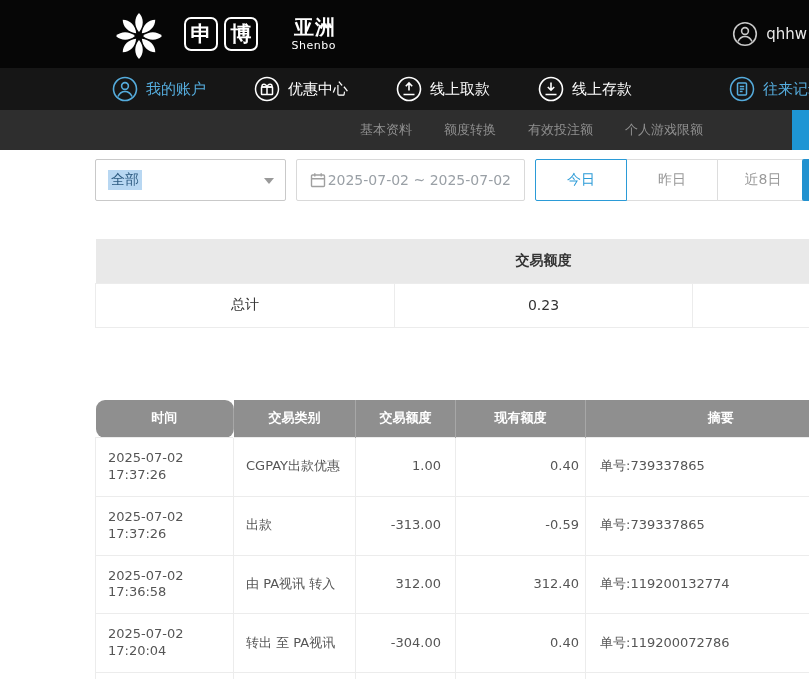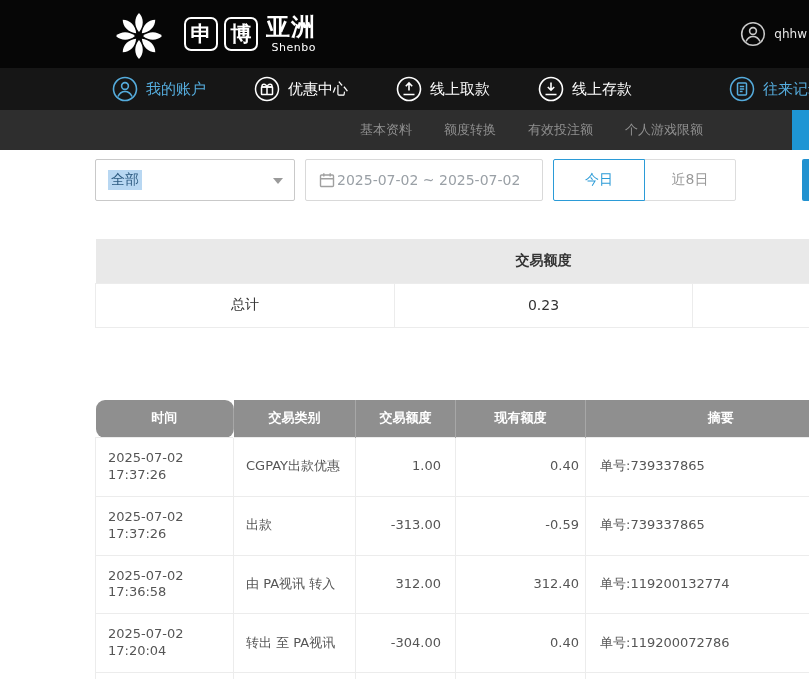--- a/index.html
+++ b/index.html
@@ -13,24 +13,24 @@
   
   .topbar { height:68px; background:#060606; display:flex; align-items:center; padding-left:112px; position:relative; }
   .logo { display:flex; align-items:center; cursor:pointer; }
   .logo-flower { margin-right:12px; }
   .char-box {
     width:34px; height:34px; border:2px solid #fff; border-radius:7px;
     color:#fff; font-size:21px; display:flex; align-items:center; justify-content:center;
     margin-left:6px; font-weight:600;
   }
   .brand-right { margin-left:8px; display:flex; flex-direction:column; line-height:1; }
-  .brand-yazhou { color:#fff; font-size:24px; font-weight:700; letter-spacing:1px; }
+  .brand-yazhou { color:#fff; font-size:20px; font-weight:700; letter-spacing:1px;margin-left:28px; }
   .brand-shenbo { color:#fff; font-size:11px; margin-top:3px; align-self:flex-end; letter-spacing:0.5px; }
   .user-area { position:absolute; right:2px; top:0; height:68px; display:flex; align-items:center; color:#fff; cursor:pointer; }
-  .user-area .uname { font-size:12px; margin-left:8px; color:#e8e8e8; white-space:nowrap; }
+  .user-area .uname { font-size:15px; margin-left:8px; color:#e8e8e8; white-space:nowrap; }
 
   
   .mainnav { height:42px; background:#161616; display:flex; padding-left:112px; gap:48px; }
   .nav-item { display:flex; align-items:center; gap:8px; color:#fff; font-size:15px; cursor:pointer; white-space:nowrap; }
   .nav-item.active { color:#55acdd; }
   .nav-item:last-child { margin-left:auto; margin-right:-14px; }
 
   
   .subnav { height:40px; background:#2e2e2e; display:flex; align-items:center; gap:32px; padding-left:360px; position:relative; }
   .subnav-item { color:#909090; font-size:13px; cursor:pointer; white-space:nowrap; }
@@ -189,20 +189,21 @@
       <span>
         <svg width="16" height="16" viewBox="0 0 16 16" fill="none" stroke="#a0a0a0" stroke-width="1.4">
           <rect x="1.5" y="3" width="13" height="11.5" rx="1"></rect>
           <path d="M1.5 6.8h13M4.8 1.2v3.2M11.2 1.2v3.2"></path>
         </svg>
       </span>
       <span>2025-07-02 ~ 2025-07-02</span>
     </div>
     <div class="btn-group">
       <button class="qbtn active">今日</button>
+      <button class="qbtn">昨日</button>
       <button class="qbtn">近8日</button>
     </div>
     <button class="search-btn"></button>
   </div>
 
   <table class="summary-table">
     <colgroup>
         <col class="c1">
         <col class="c2">
         <col class="c3">

